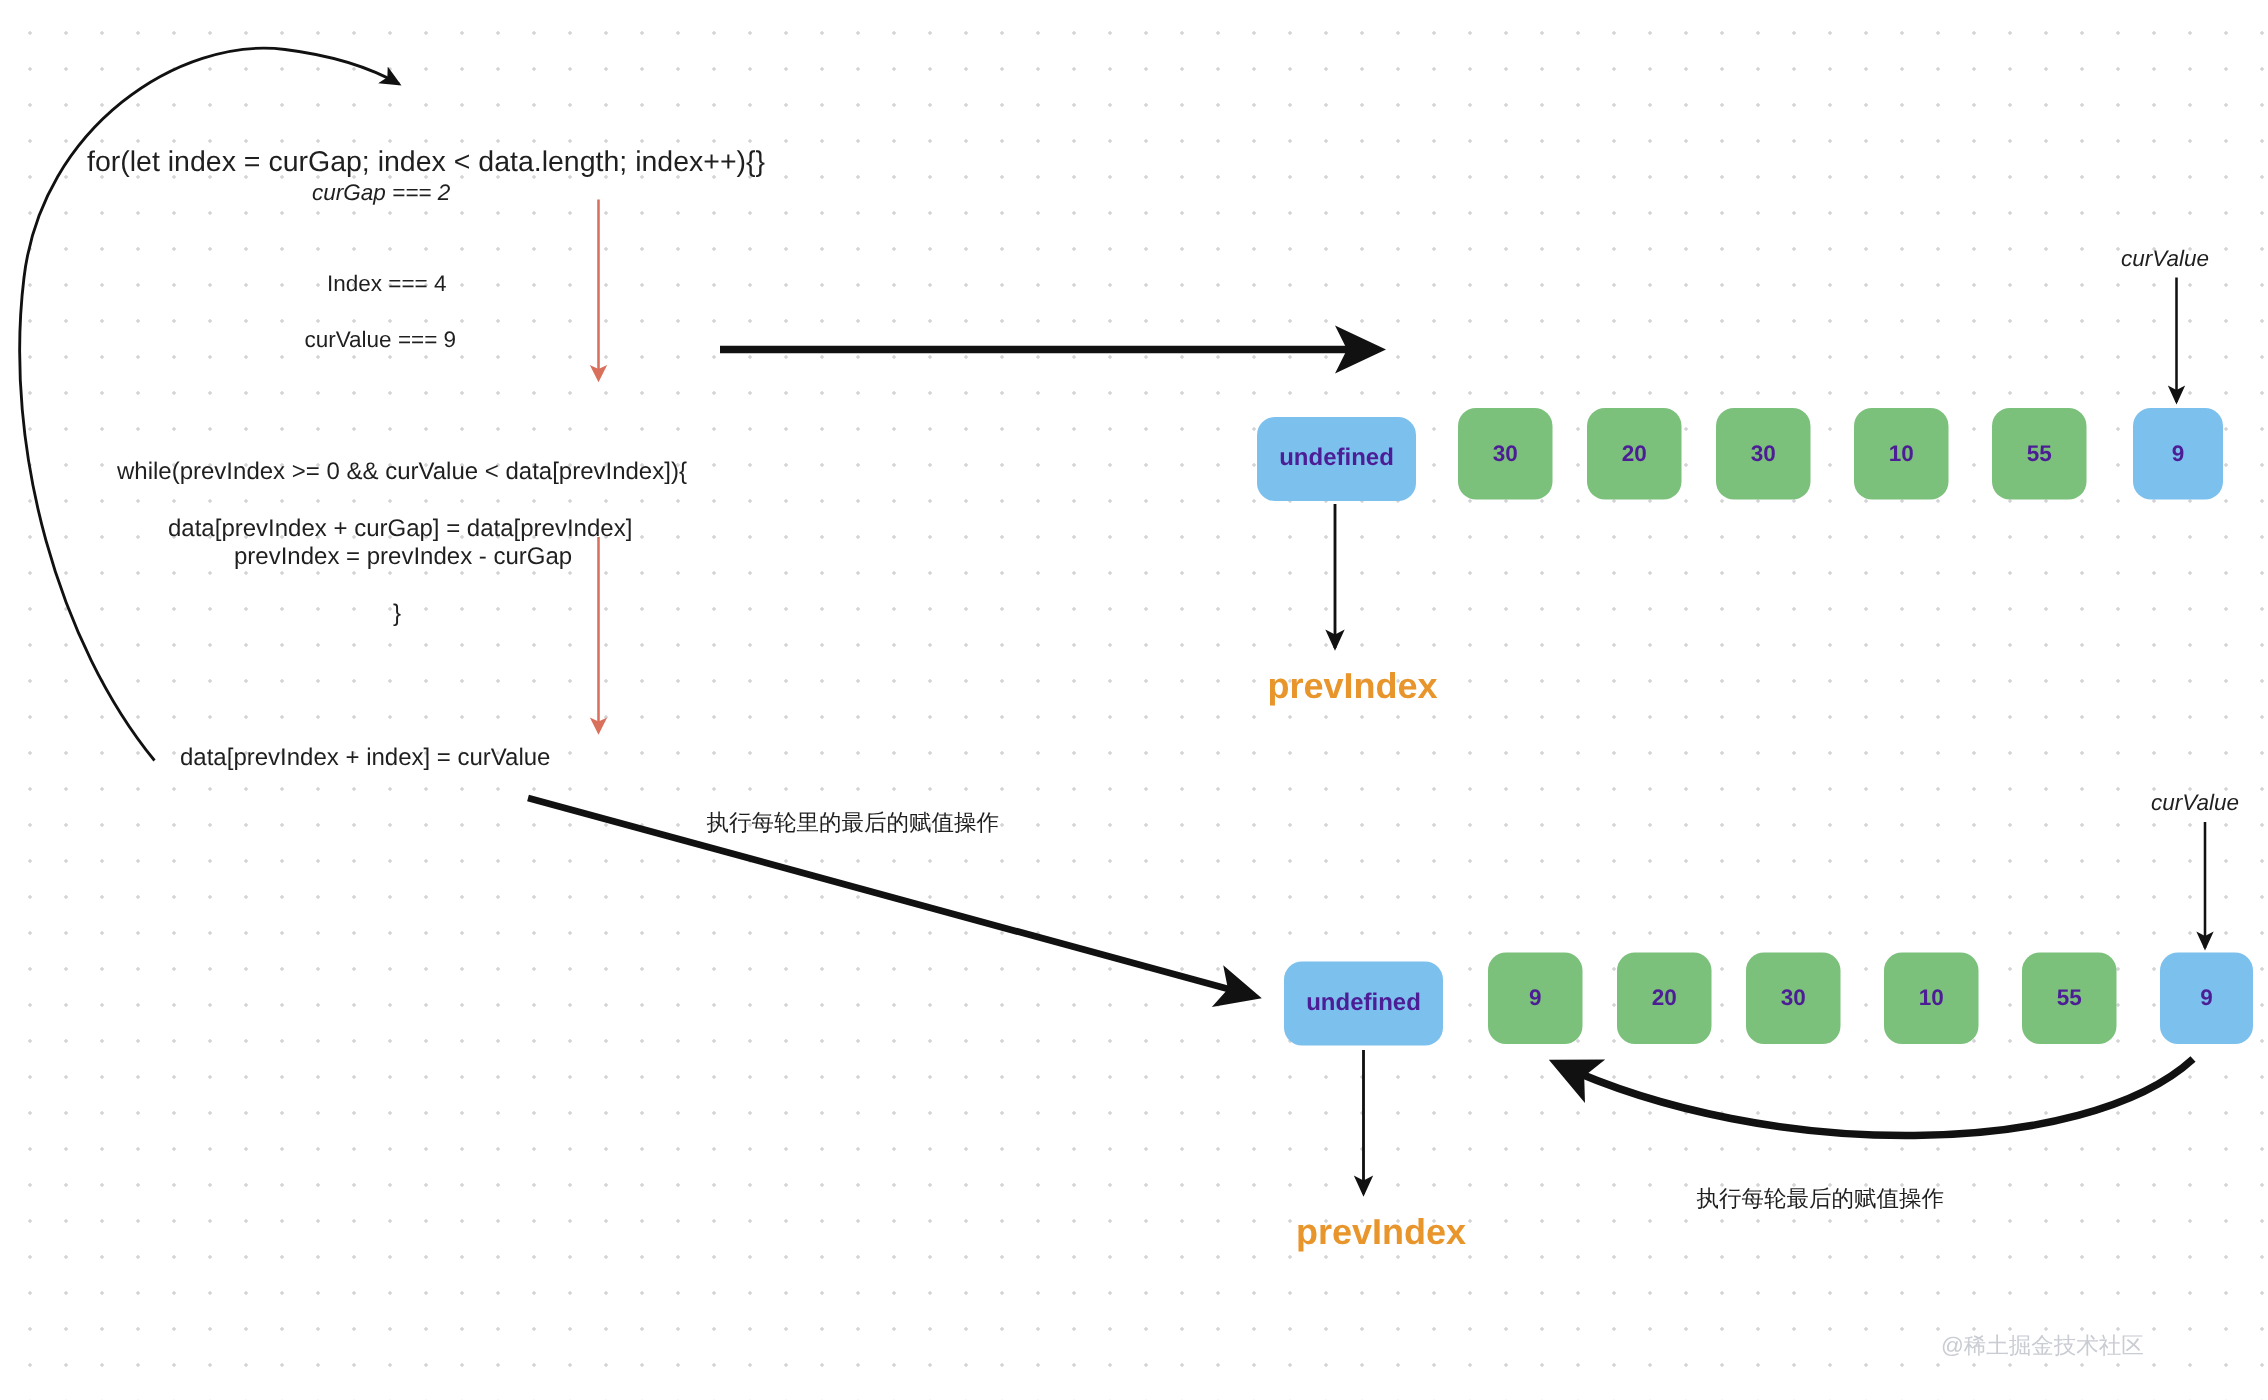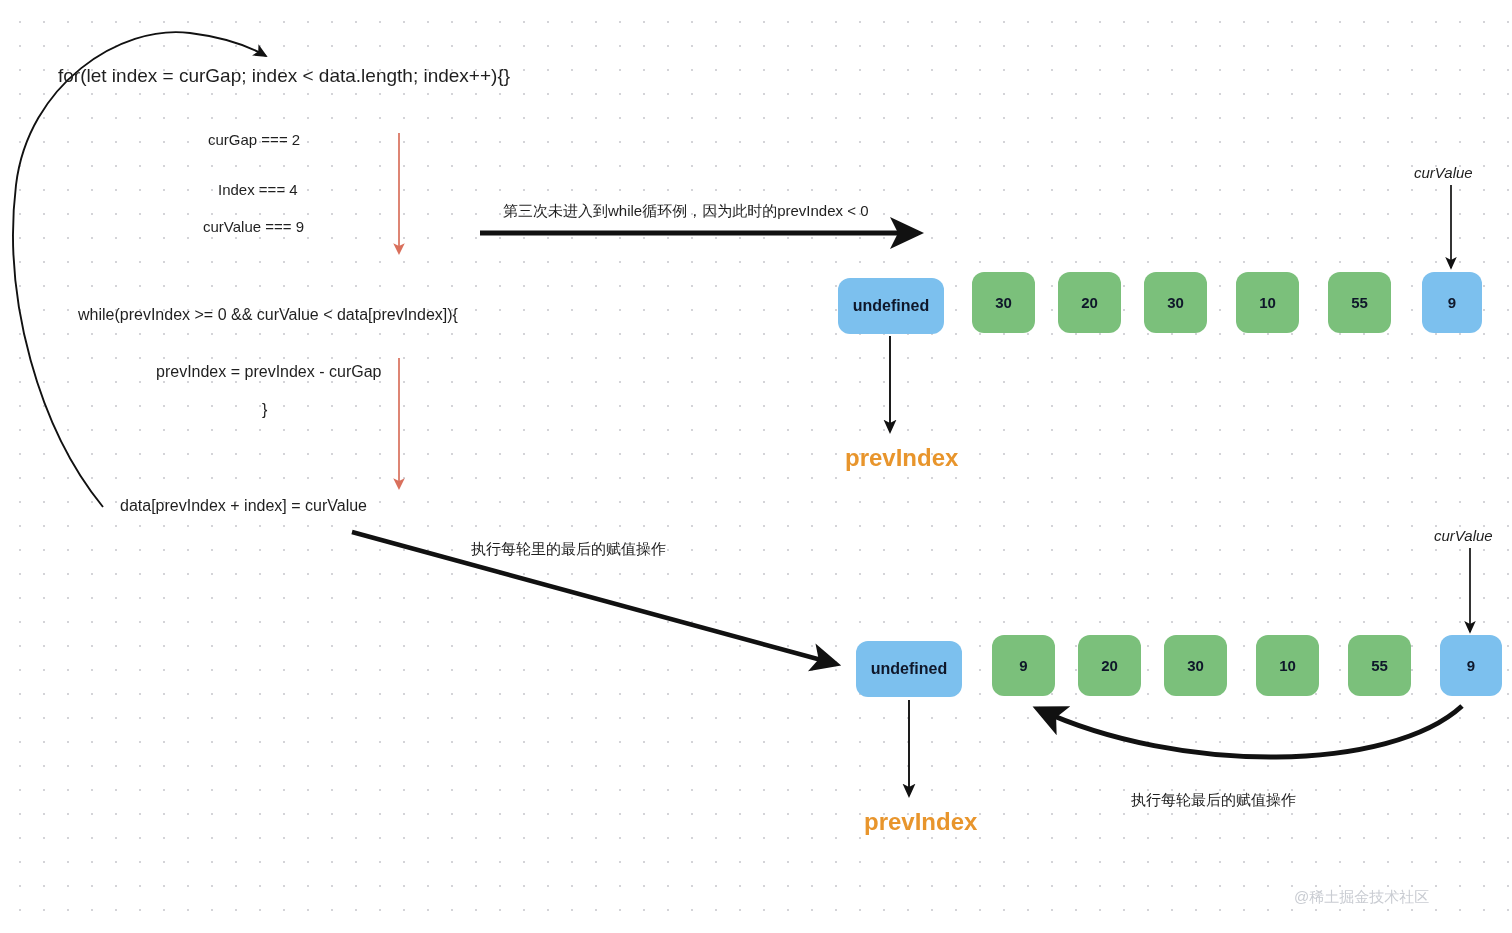--- a/index.html
+++ b/index.html
@@ -25,36 +25,36 @@
     width: 1512px;
     height: 933px;
     pointer-events: none;
   }
   .txt {
     position: absolute;
     color: #1f1f1f;
     white-space: nowrap;
     line-height: 1.35;
   }
-  .code-main   { font-size: 19px; }
+  .code-main   { font-size: 19px; margin-top: 33px; }
   .code-sub    { font-size: 15px; }
   .code-body   { font-size: 16px; }
   .note-cn     { font-size: 15px; }
   .varlabel    { font-size: 15px; font-style: italic; }
   .prevlabel   { font-size: 24px; font-weight: 600; }
 
   .cell {
     position: absolute;
     display: flex;
     align-items: center;
     justify-content: center;
     border-radius: 12px;
     font-size: 15px;
     font-weight: bold;
-    color: #0f172a;
+    color: #4c1d95;
     box-sizing: border-box;
   }
   .cell.blue  { background: #7cc0ee; }
   .cell.green { background: #7bc07b; }
   .cell.wide  { font-size: 16px; }
 
   .watermark {
     position: absolute;
     font-size: 15px;
     color: #c9ccd2;
@@ -118,31 +118,31 @@
       <line x1="909" y1="700" x2="909" y2="796" stroke="#111111" stroke-width="1.9" marker-end="url(#ah-black-thin)"></line>
     </g>
 
     <g>
       <path d="M1462,706 C 1390,772 1180,775 1038,709" fill="none" stroke="#111111" stroke-width="5" marker-end="url(#ah-black-fat)"></path>
     </g>
   </svg>
 
   <div class="txt code-main" style="left:58px; top:63px;">for(let index = curGap; index &lt; data.length; index++){}</div>
 
-  <div class="txt code-sub" style="left:208px; top:130px;">curGap === 2</div>
+  <div class="txt code-sub" style="left:208px; top:119px;font-style:italic;">curGap === 2</div>
   <div class="txt code-sub" style="left:218px; top:180px;text-align:center;">Index === 4</div>
   <div class="txt code-sub" style="left:203px; top:217px;">curValue === 9</div>
 
   <div class="txt code-body" style="left:78px; top:304px;">while(prevIndex &gt;= 0 &amp;&amp; curValue &lt; data[prevIndex]){</div>
+  <div class="txt code-body" style="left:112px; top:342px;">data[prevIndex + curGap] = data[prevIndex]</div>
   <div class="txt code-body" style="left:156px; top:361px;">prevIndex = prevIndex - curGap</div>
   <div class="txt code-body" style="left:262px; top:399px;">}</div>
 
   <div class="txt code-body" style="left:120px; top:495px;">data[prevIndex + index] = curValue</div>
 
-  <div class="txt note-cn" style="left:503px; top:201px;">第三次未进入到while循环例，因为此时的prevIndex &lt; 0</div>
 
   <div class="txt note-cn" style="left:471px; top:539px;">执行每轮里的最后的赋值操作</div>
 
   <div class="txt note-cn" style="left:1131px; top:790px;">执行每轮最后的赋值操作</div>
 
   <div class="txt varlabel" style="left:1414px; top:163px;">curValue</div>
   <div class="txt varlabel" style="left:1434px; top:526px;">curValue</div>
 
   <div class="txt prevlabel" style="left:845px; top:442px; color:#e8952c;">prevIndex</div>
   <div class="txt prevlabel" style="left:864px; top:806px; color:#e8952c;">prevIndex</div>

